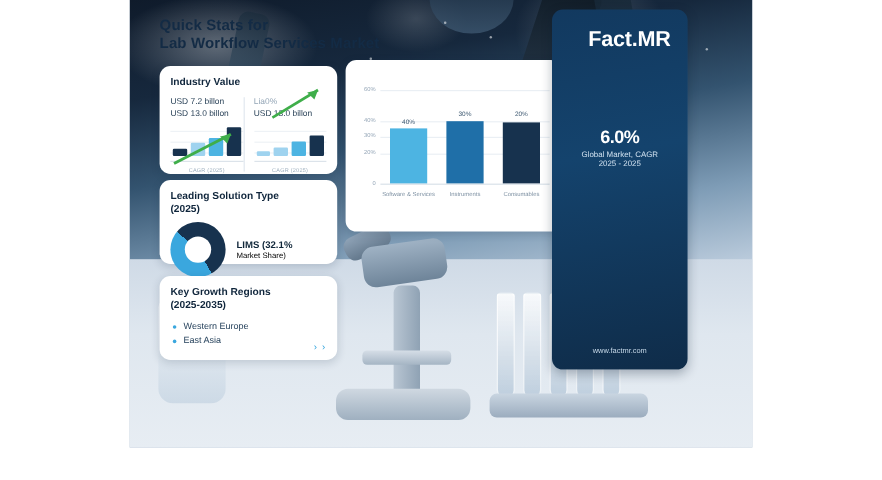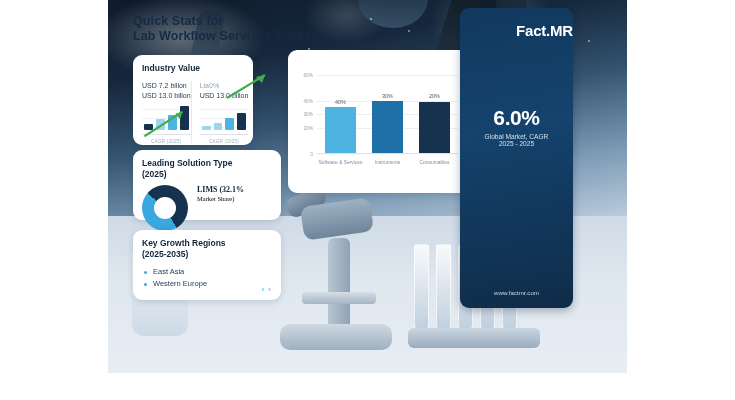--- a/index.html
+++ b/index.html
@@ -71,40 +71,40 @@
   .headline h1{margin:0;font-size:12.5px;line-height:14.5px;font-weight:bold;color:#132b45;
     letter-spacing:.1px;}
   .headline .sub{margin-top:4px;font-size:7.5px;color:#2c4a66;}
 
   
   .card{position:absolute;background:#ffffff;border-radius:9px;z-index:6;
     box-shadow:0 2px 7px rgba(18,38,60,.16);}
   .card h2{margin:0;font-size:8.5px;line-height:10.5px;font-weight:bold;color:#10263c;}
 
   
-  #card-value{left:25px;top:55px;width:120px;height:90px;padding:8px 9px;box-sizing:border-box;}
+  #card-value{left:25px;top:55px;width:148px;height:90px;padding:8px 9px;box-sizing:border-box;}
   .val-split{display:flex;margin-top:7px;height:62px;}
   .val-col{flex:1;display:flex;flex-direction:column;}
   .val-col.right{border-left:1px solid #e2e8ef;padding-left:8px;}
   .val-line{font-size:7px;color:#2a4258;line-height:10px;white-space:nowrap;}
   .val-line.faint{color:#93a5b6;}
   .spark{position:relative;flex:1;margin-top:3px;}
   .spark .bars{position:absolute;left:2px;right:2px;bottom:9px;height:26px;
     display:flex;align-items:flex-end;gap:3px;}
   .spark .bars i{display:block;flex:1;border-radius:1px;}
   .spark .axis{position:absolute;left:0;right:0;bottom:8px;height:1px;background:#dce3ea;}
   .spark .cap{position:absolute;left:0;right:0;bottom:-1px;text-align:center;
     font-size:4.6px;color:#9fb0bf;letter-spacing:.2px;}
   .spark svg{position:absolute;left:0;top:0;width:100%;height:100%;overflow:visible;}
   .spark .grid{position:absolute;left:0;right:0;bottom:8px;height:26px;}
   .spark .grid span{position:absolute;left:0;right:0;height:1px;background:#eef2f6;}
 
   
   #card-donut{left:25px;top:150px;width:148px;height:70px;padding:8px 9px;box-sizing:border-box;}
-  .donut-row{display:flex;align-items:flex-start;margin-top:6px;gap:9px;font-family:Liberation Serif, serif;}
+  .donut-row{display:flex;align-items:center;margin-top:6px;gap:9px;}
   .donut{position:relative;width:46px;height:46px;border-radius:50%;flex:none;
     background:conic-gradient(#17324e 0deg 150deg,#3aa7de 150deg 310deg,#17324e 310deg 360deg);}
   .donut::after{content:"";position:absolute;left:50%;top:50%;width:22px;height:22px;
     margin:-11px 0 0 -11px;border-radius:50%;background:#fff;}
   .donut-label b{display:block;font-size:8px;color:#0f2639;line-height:10px;}
   .donut-label span{display:block;font-size:6.5px;color:#5d7competence;}
   .donut-label .ms{display:block;font-size:6.5px;color:#5e7governs;}
 
   
   #card-regions{left:25px;top:230px;width:148px;height:70px;padding:8px 9px;box-sizing:border-box;}
@@ -128,24 +128,24 @@
   .bar{width:100%;}
   .barval{position:absolute;left:0;right:0;text-align:center;font-size:5.4px;color:#3f5a72;}
   .xlabels{position:absolute;left:19px;right:0;bottom:0;height:12px;display:flex;
     justify-content:space-around;align-items:center;}
   .xlabels div{width:46px;text-align:center;font-size:4.9px;color:#7d90a2;}
 
   
   .panel{position:absolute;left:352px;top:8px;width:113px;height:300px;border-radius:9px;z-index:7;
     background:linear-gradient(170deg,#12395f 0%,#14436d 40%,#0f2c49 100%);
     box-shadow:0 3px 9px rgba(10,28,46,.3);color:#fff;overflow:hidden;}
-  .brand{position:absolute;left:16px;right:0;top:14px;text-align:right;font-size:15px;font-weight:bold;
+  .brand{position:absolute;left:16px;right:0;top:14px;text-align:center;font-size:18px;font-weight:bold;
     letter-spacing:-.2px;}
   .cagr{position:absolute;left:0;right:0;top:98px;text-align:center;}
-  .cagr .big{font-size:21px;font-weight:bold;letter-spacing:-.4px;text-align:center;}
+  .cagr .big{font-size:15px;font-weight:bold;letter-spacing:-.4px;text-align:center;}
   .cagr .c1{font-size:6.6px;color:#cfe0ef;margin-top:3px;}
   .cagr .c2{font-size:6.6px;color:#cfe0ef;}
   .players{position:absolute;left:13px;top:180px;right:8px;}
   .players h3{margin:0 0 4px 0;font-size:8px;font-weight:bold;}
   .players ul{margin:0;padding:0;list-style:none;}
   .players li{position:relative;padding-left:9px;font-size:6.6px;line-height:10.2px;color:#dfe9f3;}
   .players li::before{content:"";position:absolute;left:1px;top:4px;width:2.5px;height:2.5px;
     border-radius:50%;background:#4fb4e6;}
   .site{position:absolute;left:0;right:0;bottom:12px;text-align:center;font-size:6.2px;color:#c6d8e8;}
 </style>
@@ -260,22 +260,22 @@
         </div>
       </div>
     </div>
 
     <div class="card" id="card-regions">
       <h2>
         <span>Key Growth Regions</span><br>
         <span>(2025-2035)</span>
       </h2>
       <ul class="region-list">
+        <li>Western Europe</li>
         <li>East Asia</li>
-        <li>Western Europe</li>
       </ul>
       <div class="chev">› ›</div>
     </div>
 
     <div class="card" id="card-chart">
       <div class="plot">
         <div class="yaxis">
           <div style="top:7.7%">60%</div>
           <div style="top:38.5%">40%</div>
           <div style="top:53.8%">30%</div>

